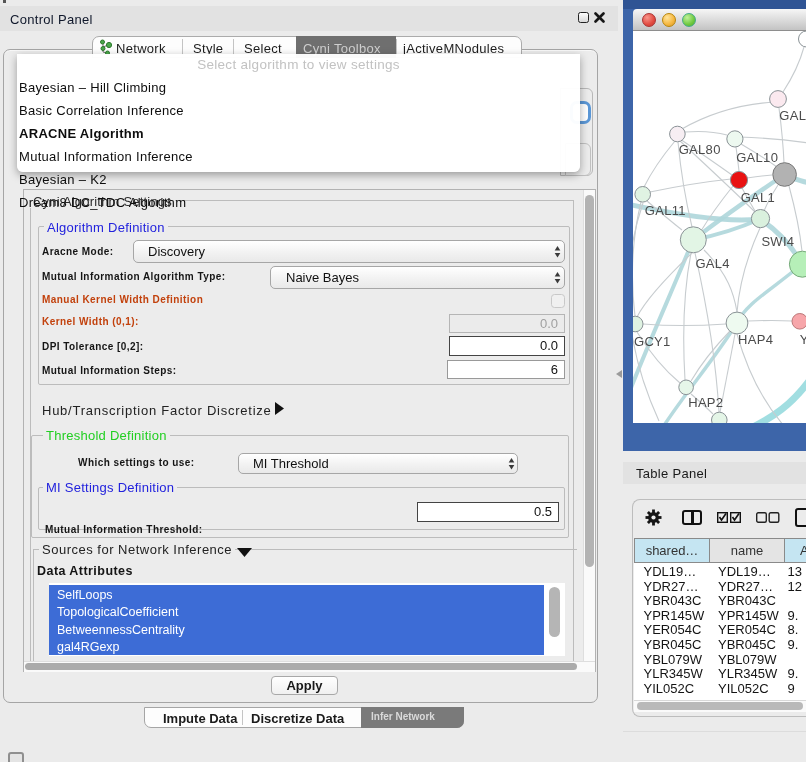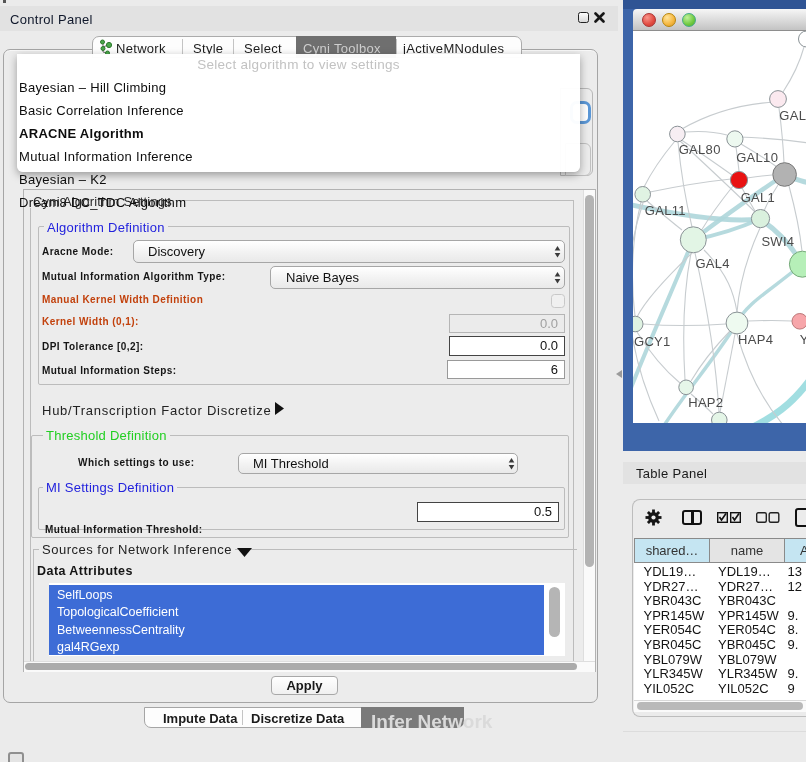--- a/index.html
+++ b/index.html
@@ -125,21 +125,21 @@
   <div style="position:absolute;left:500px;top:4px;width:11px;height:50px;background:#b5b5b5;border-radius:5.5px;"></div>
 </div>
 
 <div class="a" style="left:271px;top:676px;width:67px;height:19px;background:linear-gradient(#ffffff,#f0f0f0);border:1px solid #a8a8a8;border-radius:4px;text-align:center;font-size:13px;font-weight:bold;color:#1a1a1a;line-height:17px;">Apply</div>
 
 <div class="a" style="left:144px;top:707px;width:320px;height:21px;background:#fdfdfd;border:1px solid #a5a5a5;border-radius:0 0 7px 7px;"></div>
 <div class="a" style="left:242px;top:710px;width:1px;height:15px;background:#c4c4c4;"></div>
 <div class="a" style="left:361px;top:707px;width:103px;height:21px;background:#7a7a7a;border-radius:0 0 7px 0;"></div>
 <div class="a" style="left:155px;top:711px;font-size:13px;font-weight:bold;color:#1b1b1b;margin-left:8px;">Impute Data</div>
 <div class="a" style="left:251px;top:711px;font-size:13px;font-weight:bold;color:#1b1b1b;">Discretize Data</div>
-<div class="a" style="left:371px;top:711px;font-size:19px;font-weight:bold;color:#dadada;">Infer Network</div>
+<div class="a" style="left:371px;top:711px;font-size:10px;font-weight:bold;color:#dadada;">Infer Network</div>
 
 <div class="a" style="left:17px;top:54px;width:563px;height:118px;background:rgba(255,255,255,0.97);border-radius:0 0 6px 6px;box-shadow:0 3px 9px rgba(0,0,0,0.35);"></div>
 <div class="a" style="left:17px;top:57px;width:563px;text-align:center;font-size:13.5px;color:#c2c2c2;letter-spacing:0.3px;">Select algorithm to view settings</div>
 <div class="a" style="left:19px;top:76px;font-size:13px;color:#0d0d0d;line-height:23px;letter-spacing:0.3px;">Bayesian – Hill Climbing<br>Basic Correlation Inference<br><b>ARACNE Algorithm</b><br>Mutual Information Inference<br>Bayesian – K2<br>Dream8 DC_TDC Algorithm</div>
 
 <svg class="a" style="left:616px;top:370px;" width="6" height="8" viewBox="0 0 6 8">
     <path d="M6 0 L0 4 L6 8 Z" fill="#9a9a9a"></path>
   </svg>
 
 <div class="a" style="left:623px;top:0;width:183px;height:451px;background:#3d65a9;"></div>

